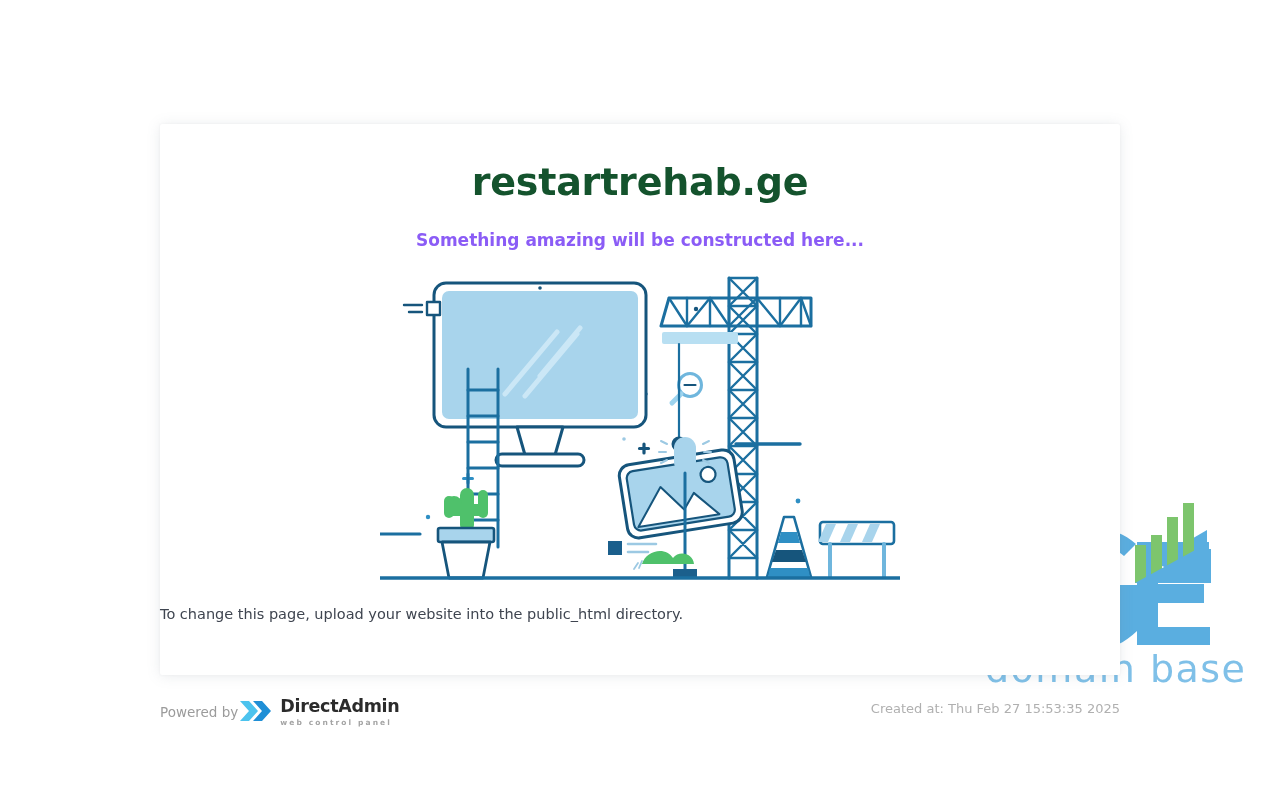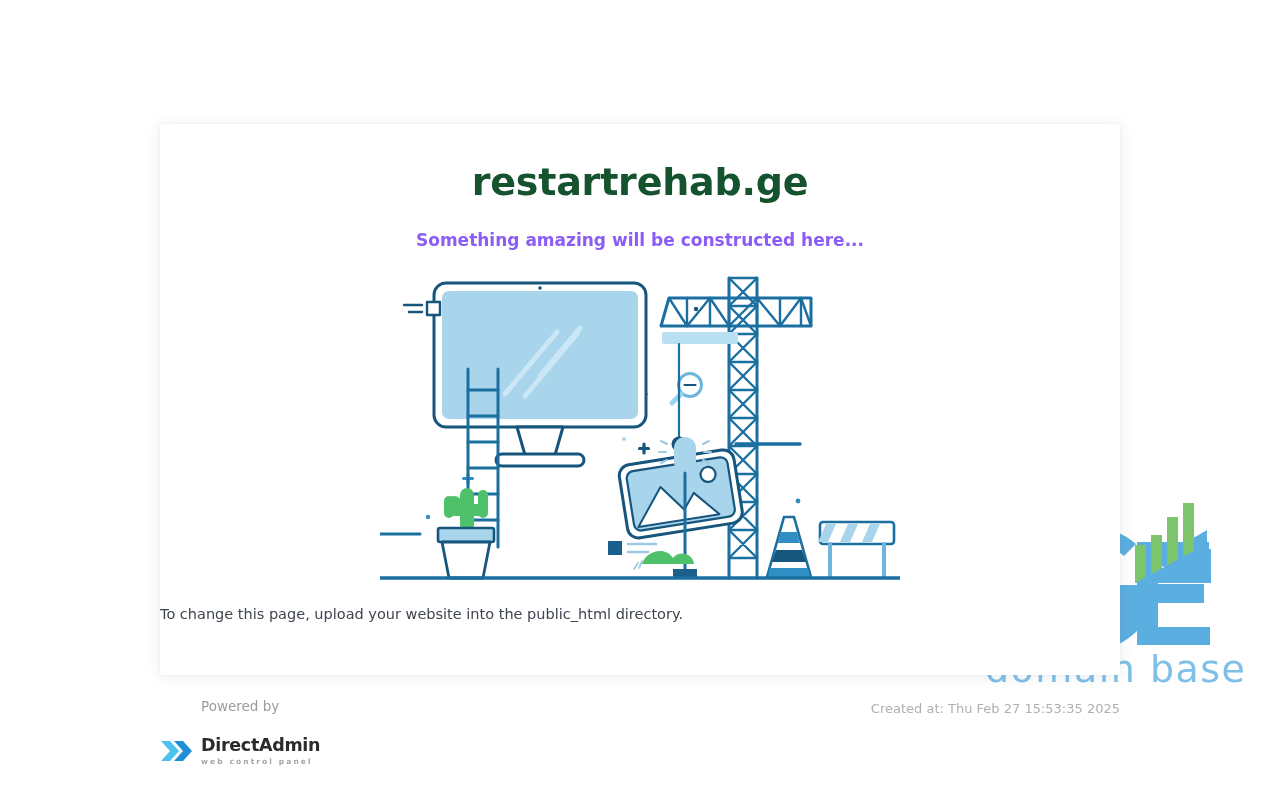--- a/index.html
+++ b/index.html
@@ -98,29 +98,28 @@
     top: 688px;
     width: 960px;
     height: 44px;
   }
   .powered {
     position: absolute;
     left: 0;
     top: 10px;
     display: flex;
     align-items: center;
-    gap: 23px;
-    flex-direction: column;
+    gap: 1px;
   }
   .powered-label {
     font-family: "DejaVu Sans", sans-serif;
     font-size: 13.5px;
     color: #9b9b9b;
   }
-  .da-logo { display: flex; align-items: center; gap: 7px; }
+  .da-logo { display: flex; align-items: flex-start; gap: 7px; }
   .da-mark { width: 34px; height: 26px; display: block; }
   .da-text { display: flex; flex-direction: column; line-height: 1; }
   .da-name {
     font-family: "DejaVu Sans", sans-serif;
     font-size: 17.5px;
     font-weight: 700;
     color: #2b2b2b;
     letter-spacing: -0.3px;
   }
   .da-sub {

